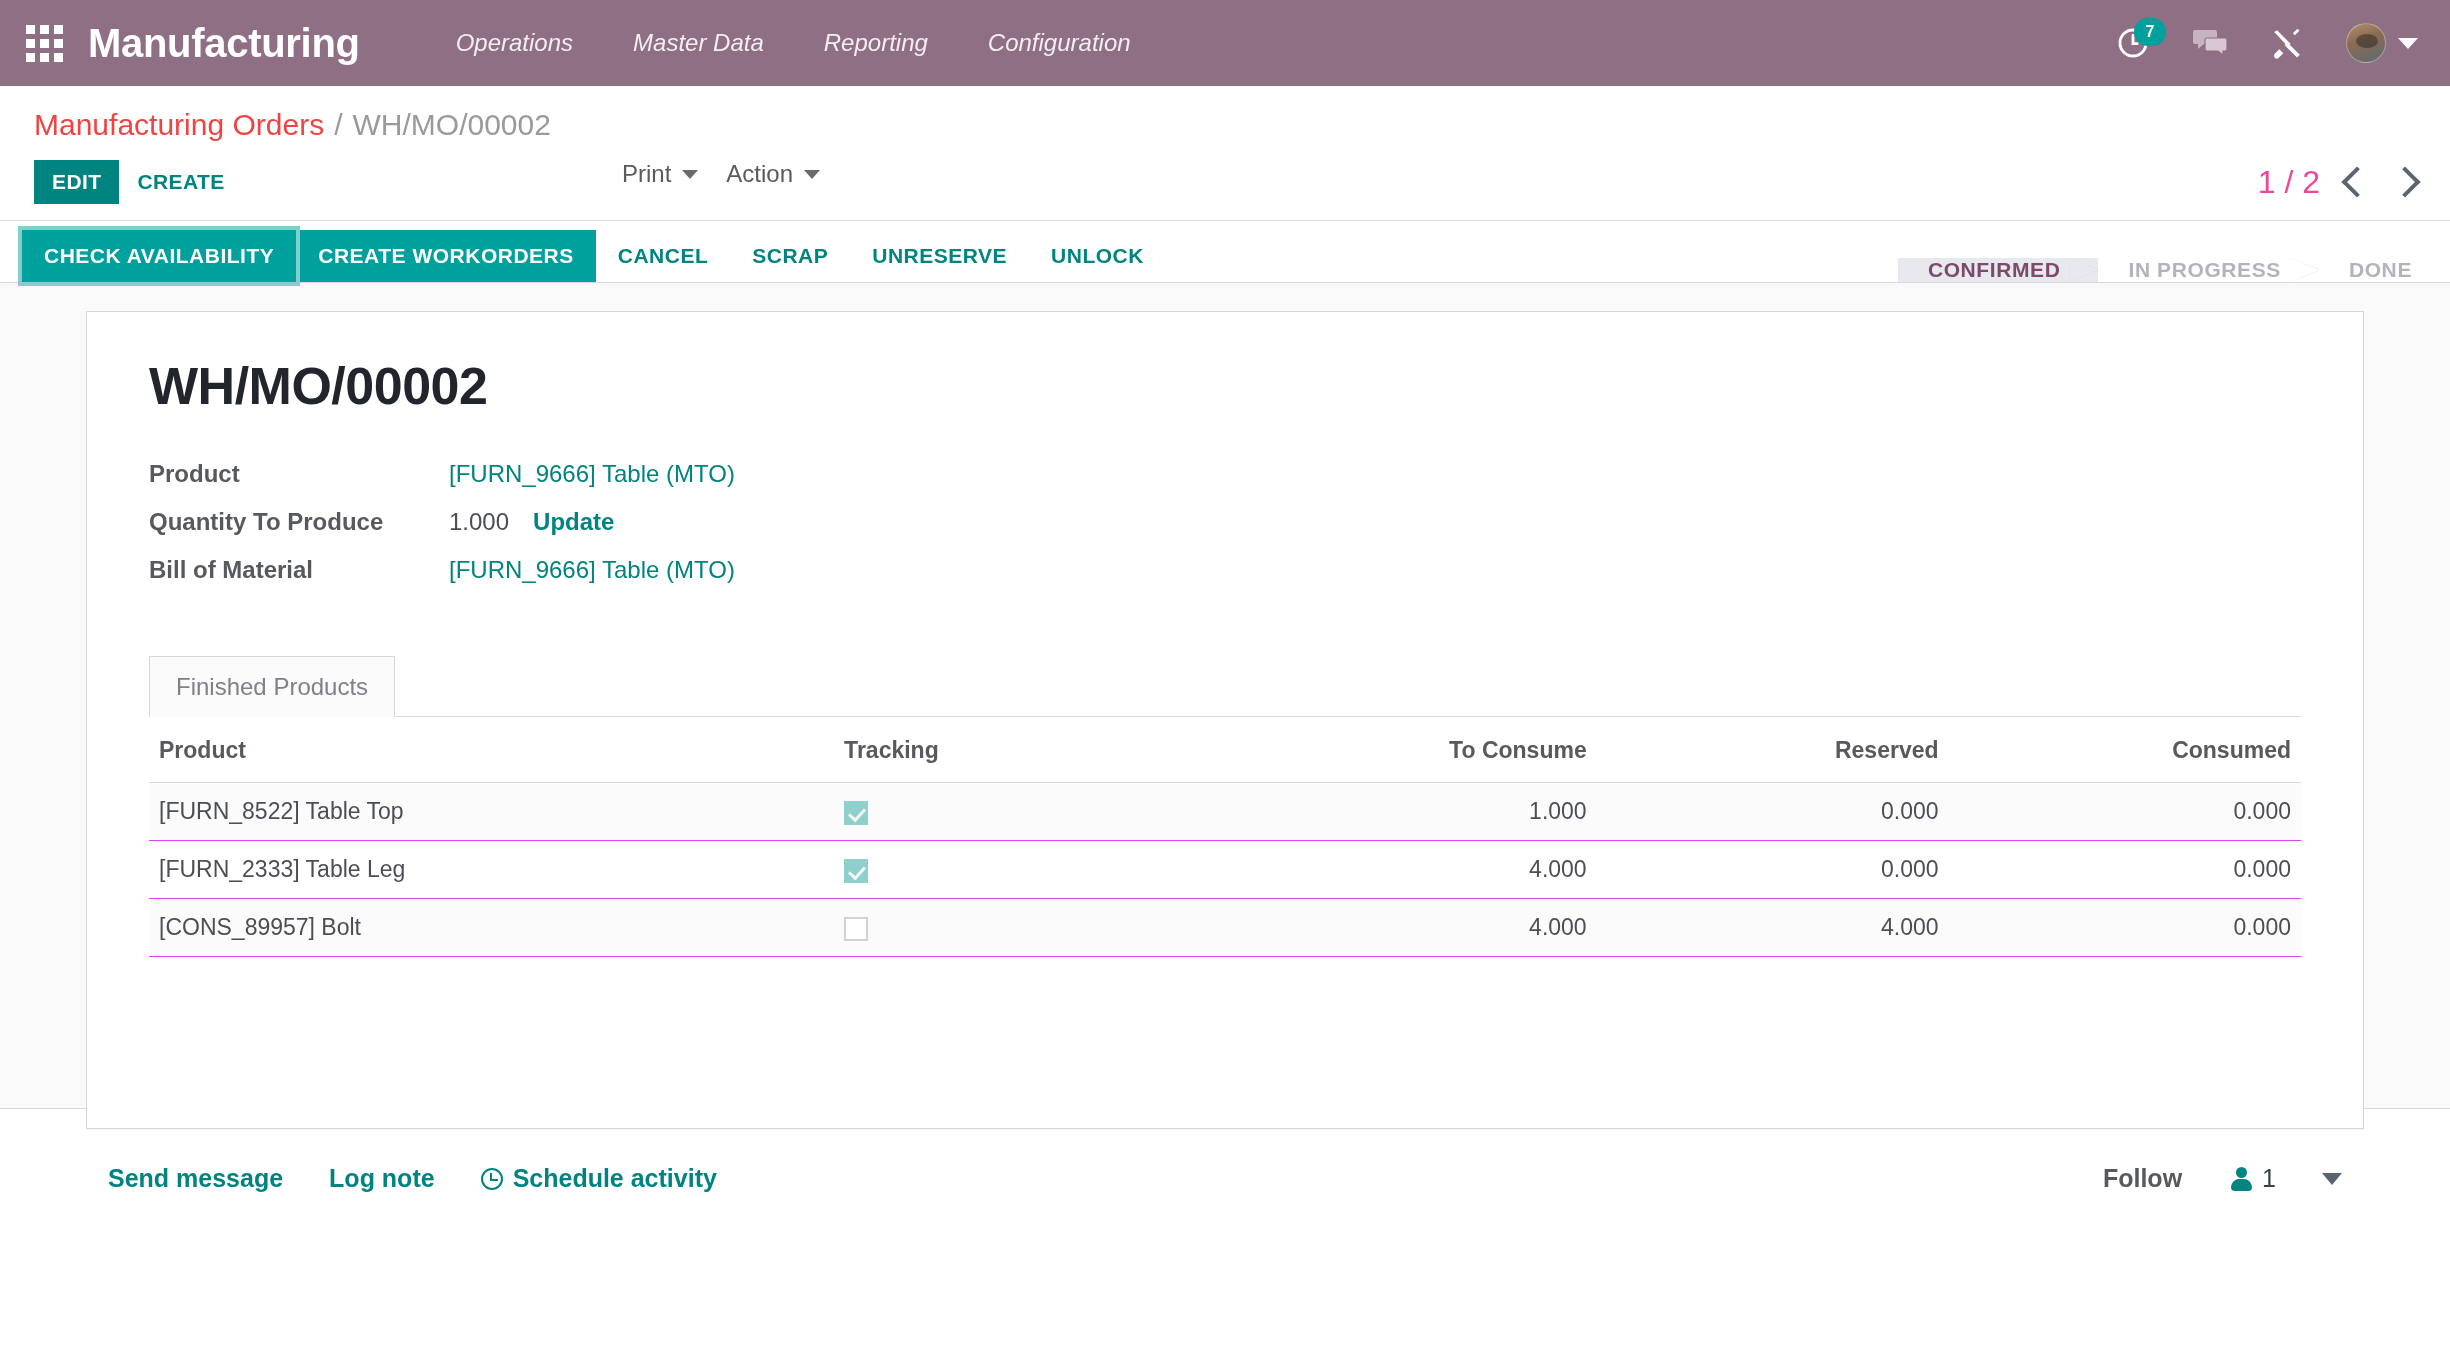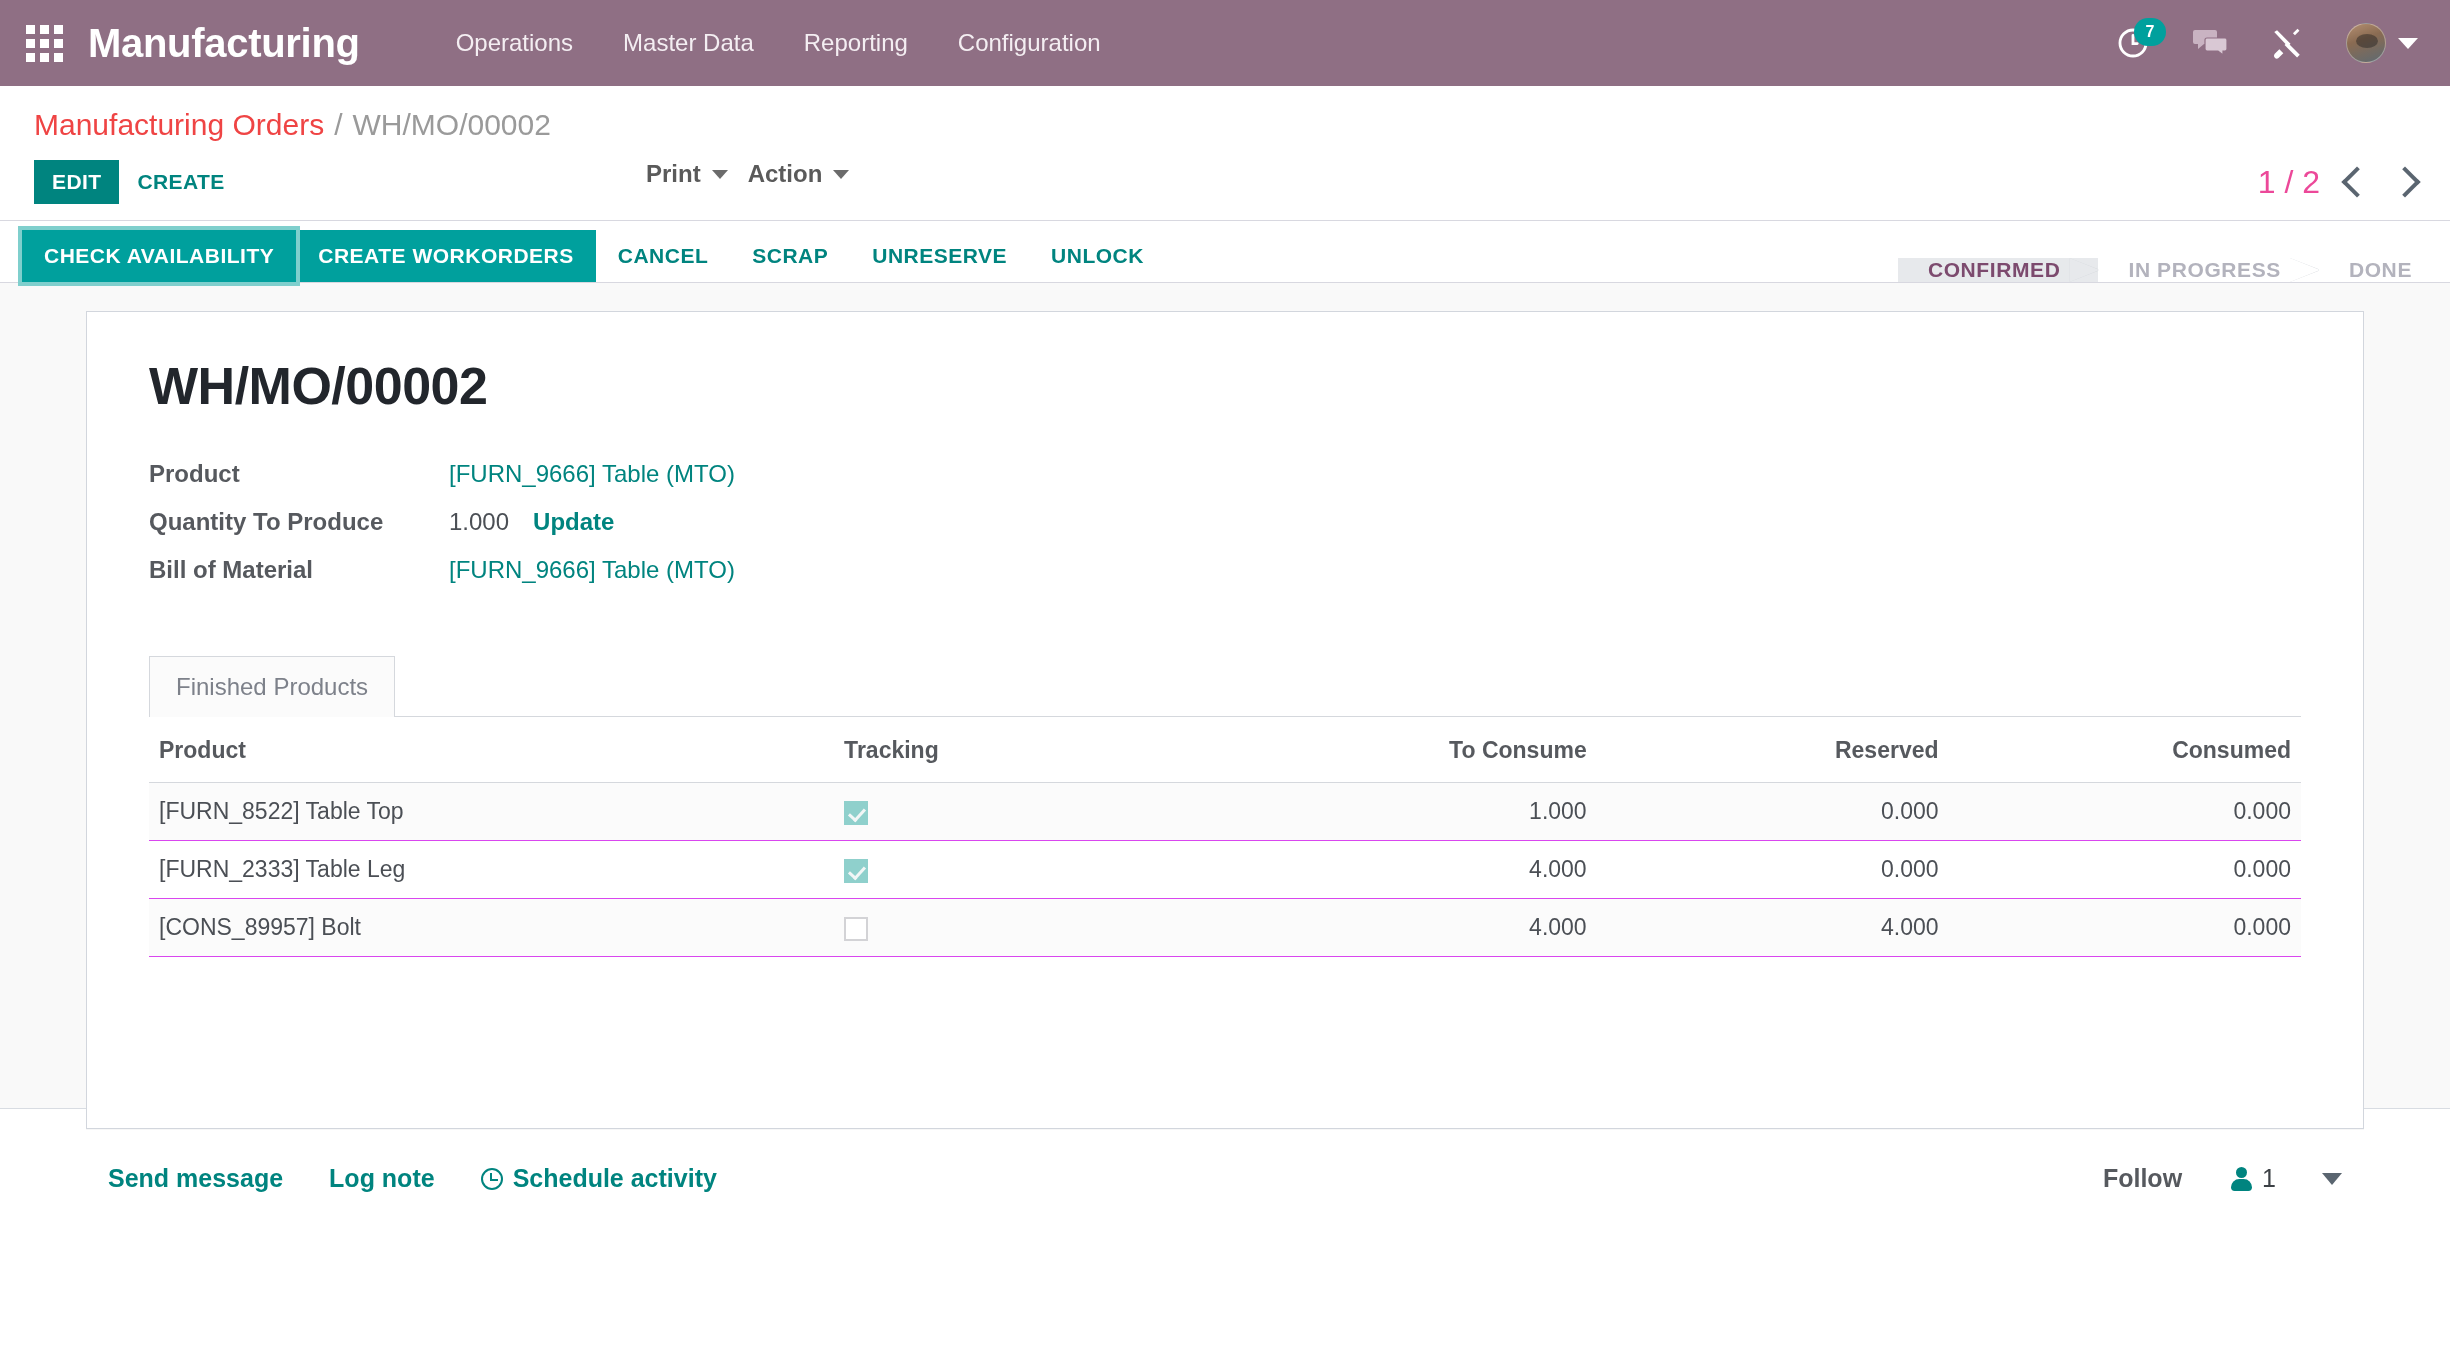--- a/index.html
+++ b/index.html
@@ -32,21 +32,21 @@
   }
   .apps-grid i { background: #ffffff; display: block; width: 9px; height: 9px; }
   .brand {
     color: #ffffff;
     font-size: 40px;
     font-weight: bold;
     letter-spacing: -0.3px;
     margin-right: 72px;
     white-space: nowrap;
   }
-  .menus { display: flex; align-items: center; gap: 2px; }
+  .menus { display: flex; align-items: center; gap: 12px; font-style: italic; }
   .menu-item {
     color: #f4eef2;
     font-size: 24px;
     padding: 12px 24px;
     cursor: pointer;
     white-space: nowrap;
   }
   .nav-right {
     margin-left: auto;
     display: flex;
@@ -124,22 +124,22 @@
     color: #00847f;
     font-size: 21px;
     font-weight: bold;
     letter-spacing: .4px;
     padding: 10px 18px;
     border: none;
     cursor: pointer;
   }
   .cp-center {
     position: absolute;
-    left: 612px;
-    display: flex; align-items: center; gap: 20px; font-weight: bold;
+    left: 588px;
+    display: flex; align-items: center; gap: 28px;
   }
   .dd-btn {
     color: #5a5a5a;
     font-size: 24px;
     display: flex; align-items: center; gap: 11px;
     cursor: pointer;
   }
   .caret-sm {
     width: 0; height: 0;
     border-left: 8px solid transparent;

